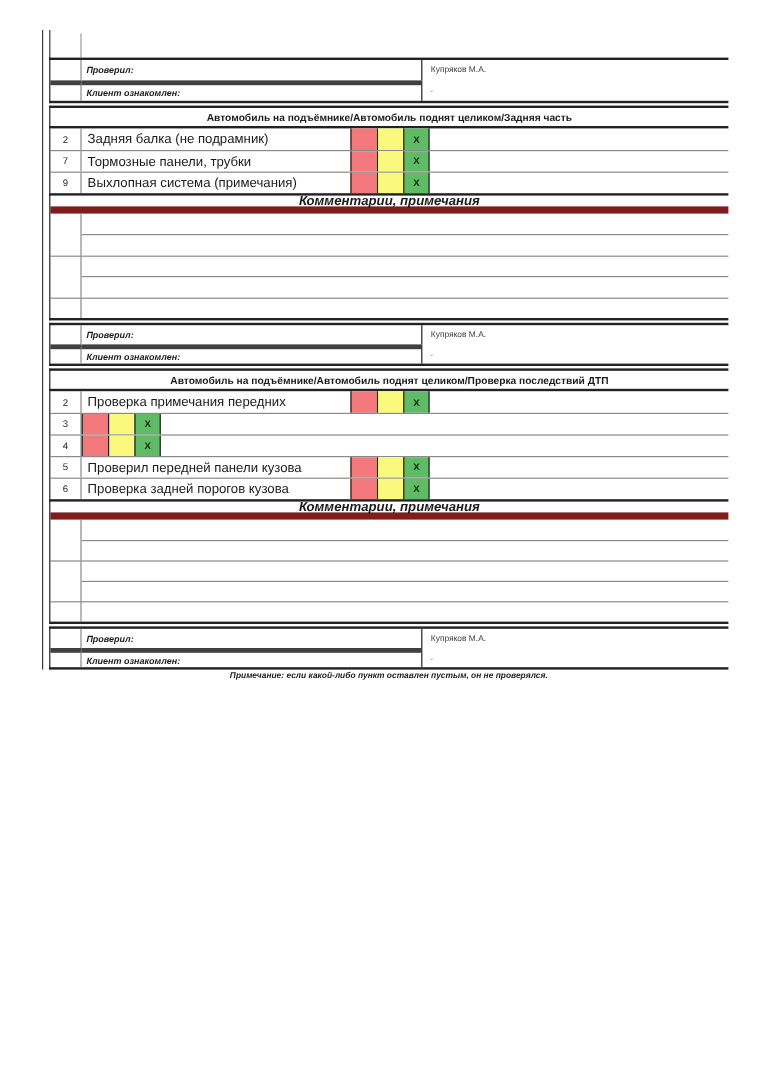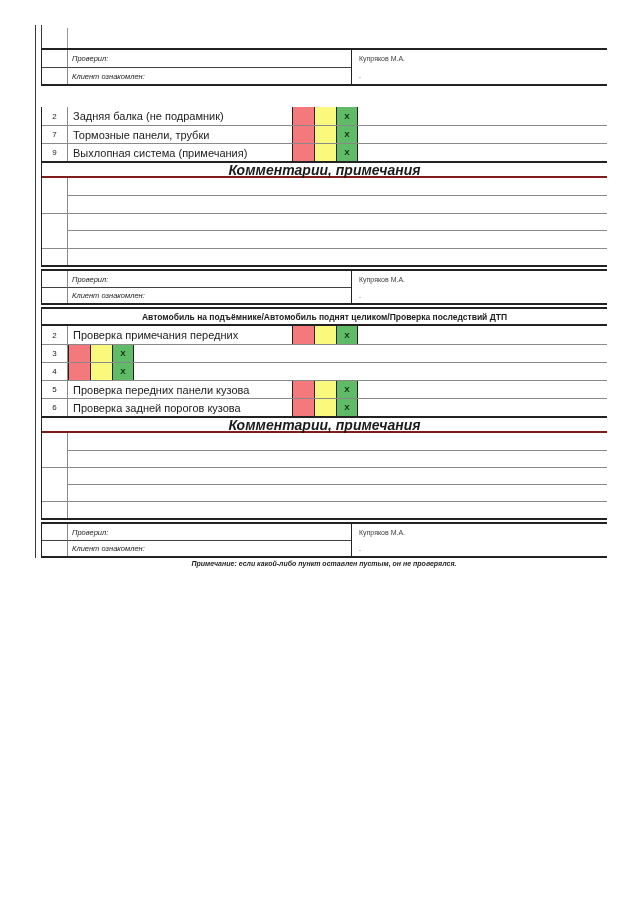--- a/index.html
+++ b/index.html
@@ -13,44 +13,44 @@
   .stub-table-left { position:absolute; left:41px; top:25px; height:24px; width:0; border-left:1.5px solid #3a3a3a; }
   .stub-col { position:absolute; left:67px; top:28px; height:20px; width:0; border-left:1px solid #9a9a9a; }
 
   
   .tbl { position:absolute; left:41px; width:566px; }
 
   
   .sig { border-top:2px solid #222; border-bottom:2px solid #222; border-left:1.5px solid #222; height:38px; display:flex; flex-direction:column; }
   .sig-row { flex:1; display:flex; align-items:stretch; }
   .sig-narrow { width:26px; border-right:1px solid #8a8a8a; }
-  .sig-label { width:283px; display:flex; align-items:center; padding-left:4px; font-size:7.5px; font-weight:normal; font-style:italic; }
+  .sig-label { width:283px; display:flex; align-items:center; padding-left:4px; font-size:7.5px; font-weight:bold; font-style:italic; }
   .sig-value { flex:1; border-left:1px solid #222; display:flex; align-items:center; padding-left:7px; font-size:7px; color:#3d3d3d; }
-  .sig-row.second .sig-narrow, .sig-row.second .sig-label { border-top:1px solid #404040; }
+  .sig-row.second .sig-narrow, .sig-row.second .sig-label { border-top:4px solid #404040; }
 
   
   .sec-header { border-top:2px solid #222; border-bottom:2px solid #222; border-left:1.5px solid #222; height:19px;
     display:flex; align-items:center; justify-content:center; font-size:8.5px; font-weight:bold; }
 
   
   .chk { border-left:1.5px solid #222; display:flex; flex-direction:column; }
   .chk-row { display:flex; align-items:stretch; }
   .chk-row + .chk-row { border-top:1px solid #8a8a8a; }
   .col-num { width:26px; border-right:1px solid #8a8a8a; display:flex; align-items:center; justify-content:center; font-size:8px; }
   .col-item { width:224px; display:flex; align-items:center; padding-left:5px; font-size:11px; }
   .col-red { width:22px; background:#F3797C; border-left:1px solid #222; }
   .col-yellow { width:22px; background:#FBF97D; border-left:1px solid #222; }
   .col-green { width:22px; background:#5FBB66; border-left:1px solid #222; border-right:1px solid #222;
     display:flex; align-items:center; justify-content:center; font-size:8px; font-weight:bold; color:#102a10; }
   .col-rest { flex:1; }
 
   
   .cmt { border-top:2px solid #222; border-bottom:2px solid #222; border-left:1.5px solid #222; display:flex; flex-direction:column; }
-  .cmt-header { height:15px; border-bottom:2px solid #7f1d1d; display:flex; align-items:center; justify-content:center;
-    font-size:14px; font-weight:bold; font-style:italic; }
+  .cmt-header { height:15px; border-bottom:6px solid #7f1d1d; display:flex; align-items:center; justify-content:center;
+    font-size:11px; font-weight:bold; font-style:italic; }
   .cmt-row { flex:1; display:flex; }
   .cmt-narrow { width:26px; border-right:1px solid #8a8a8a; }
   .cmt-wide { flex:1; }
   .cmt-row + .cmt-row .cmt-wide { border-top:1px solid #8a8a8a; }
   .cmt-row.nco .cmt-narrow { border-top:1px solid #8a8a8a; }
 
   .footer-note { position:absolute; left:41px; width:566px; top:560px; text-align:center;
     font-size:7px; font-weight:bold; font-style:italic; }
 </style>
 </head>
@@ -68,20 +68,21 @@
       <div class="sig-label">Проверил:</div>
       <div class="sig-value">Купряков М.А.</div>
     </div>
     <div class="sig-row second">
       <div class="sig-narrow"></div>
       <div class="sig-label">Клиент ознакомлен:</div>
       <div class="sig-value">.</div>
     </div>
   </div>
 
+  <div class="tbl sec-header" style="top:88px">Автомобиль на подъёмнике/Автомобиль поднят целиком/Задняя часть</div>
 
   <div class="tbl chk" style="top:107px">
     <div class="chk-row" style="height:18px">
       <div class="col-num">2</div>
       <div class="col-item">Задняя балка (не подрамник)</div>
       <div class="col-red"></div>
       <div class="col-yellow"></div>
       <div class="col-green">
           <span>X</span>
         </div>
@@ -172,21 +173,21 @@
       <div class="col-num">4</div>
       <div class="col-red"></div>
       <div class="col-yellow"></div>
       <div class="col-green">
           <span>X</span>
         </div>
       <div class="col-rest"></div>
     </div>
     <div class="chk-row" style="height:18px">
       <div class="col-num">5</div>
-      <div class="col-item">Проверка передних панели кузова</div>
+      <div class="col-item">Проверил передней панели кузова</div>
       <div class="col-red"></div>
       <div class="col-yellow"></div>
       <div class="col-green">
           <span>X</span>
         </div>
       <div class="col-rest"></div>
     </div>
     <div class="chk-row" style="height:18px">
       <div class="col-num">6</div>
       <div class="col-item">Проверка задней порогов кузова</div>

